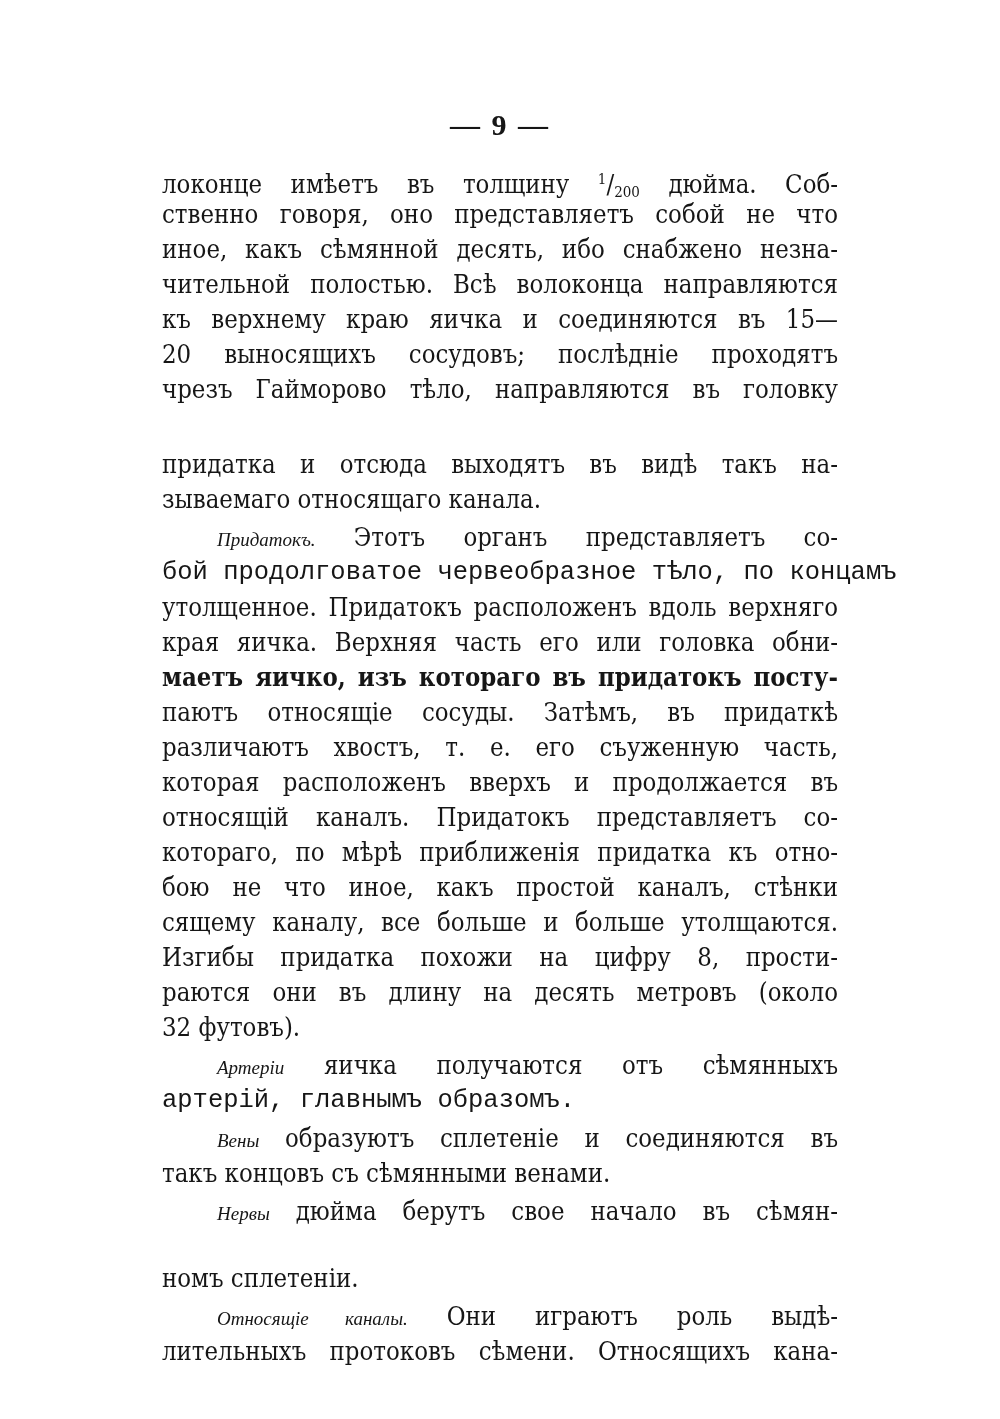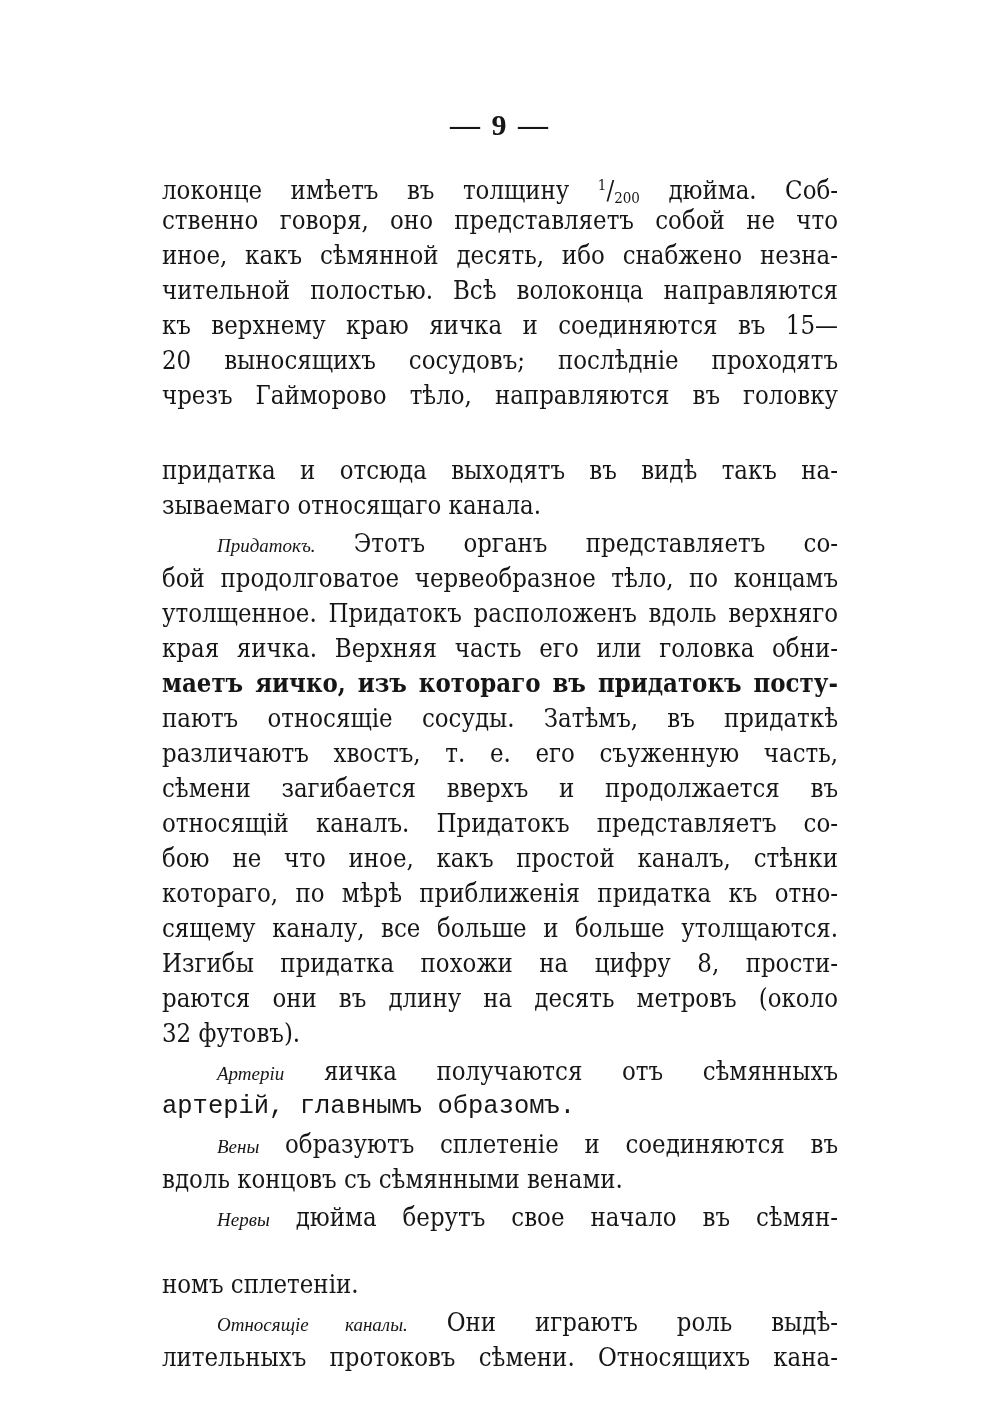--- a/index.html
+++ b/index.html
@@ -22,21 +22,21 @@
       width: 1000px;
       text-align: center;
       font-size: 30px;
       letter-spacing: 2px;
       font-family: "Liberation Serif", serif;
       font-weight: bold;
     }
     .text-block {
       position: absolute;
       left: 162px;
-      top: 168px;
+      top: 162px;
       width: 676px;
     }
     .line {
       display: block;
       height: 35px;
       line-height: 35px;
       font-size: 25.5px;
       white-space: nowrap;
       text-align: justify;
       text-align-last: justify;
@@ -79,42 +79,42 @@
   <span class="line" style="width: 676px;">иное, какъ сѣмянной десять, ибо снабжено незна-</span>
   <span class="line" style="width: 676px;">чительной полостью. Всѣ волоконца направляются</span>
   <span class="line" style="width: 676px;">къ верхнему краю яичка и соединяются въ 15—</span>
   <span class="line" style="width: 676px;">20 выносящихъ сосудовъ; послѣдніе проходятъ</span>
   <span class="line" style="width: 676px;">чрезъ Гайморово тѣло, направляются въ головку</span>
   <span class="line" style="width: 676px; margin-top: 40px;">придатка и отсюда выходятъ въ видѣ такъ на-</span>
   <span class="line last" style="width: 676px;">зываемаго относящаго канала.</span>
   <div class="gap"></div>
 
   <span class="line indent" style="width: 621px;"><span class="it">Придатокъ.</span><span> Этотъ органъ представляетъ со-</span></span>
-  <span class="line" style="width: 676px;">бой продолговатое червеобразное тѣло, по концамъ</span>
+  <span class="line" style="width: 676px; font-family: Liberation Mono, monospace;">бой продолговатое червеобразное тѣло, по концамъ</span>
   <span class="line" style="width: 676px;">утолщенное. Придатокъ расположенъ вдоль верхняго</span>
   <span class="line" style="width: 676px;">края яичка. Верхняя часть его или головка обни-</span>
   <span class="line" style="width: 676px; font-weight: bold;">маетъ яичко, изъ котораго въ придатокъ посту-</span>
   <span class="line" style="width: 676px;">паютъ относящіе сосуды. Затѣмъ, въ придаткѣ</span>
   <span class="line" style="width: 676px;">различаютъ хвостъ, т. е. его съуженную часть,</span>
-  <span class="line" style="width: 676px;">сѣмени загибается вверхъ и продолжается въ</span>
+  <span class="line" style="width: 676px;">которая расположенъ вверхъ и продолжается въ</span>
   <span class="line" style="width: 676px;">относящій каналъ. Придатокъ представляетъ со-</span>
+  <span class="line" style="width: 676px;">котораго, по мѣрѣ приближенія придатка къ отно-</span>
   <span class="line" style="width: 676px;">бою не что иное, какъ простой каналъ, стѣнки</span>
-  <span class="line" style="width: 676px;">котораго, по мѣрѣ приближенія придатка къ отно-</span>
   <span class="line" style="width: 676px;">сящему каналу, все больше и больше утолщаются.</span>
   <span class="line" style="width: 676px;">Изгибы придатка похожи на цифру 8, прости-</span>
   <span class="line" style="width: 676px;">раются они въ длину на десять метровъ (около</span>
   <span class="line last" style="width: 676px;">32 футовъ).</span>
   <div class="gap"></div>
 
   <span class="line indent" style="width: 621px;"><span class="it">Артеріи</span><span> яичка получаются отъ сѣмянныхъ</span></span>
   <span class="line last" style="width: 676px; font-family: Liberation Mono, monospace;">артерій, главнымъ образомъ.</span>
   <div class="gap"></div>
 
   <span class="line indent" style="width: 621px;"><span class="it">Вены</span><span> образуютъ сплетеніе и соединяются въ</span></span>
-  <span class="line last" style="width: 676px;">вдоль концовъ съ сѣмянными венами.</span>
+  <span class="line last" style="width: 676px;">такъ концовъ съ сѣмянными венами.</span>
   <div class="gap"></div>
 
   <span class="line indent" style="width: 621px;"><span class="it">Нервы</span><span> дюйма берутъ свое начало въ сѣмян-</span></span>
   <span class="line last" style="width: 676px; margin-top: 32px;">номъ сплетеніи.</span>
   <div class="gap"></div>
 
   <span class="line indent" style="width: 621px;"><span class="it">Относящіе каналы.</span><span> Они играютъ роль выдѣ-</span></span>
   <span class="line" style="width: 676px;">лительныхъ протоковъ сѣмени. Относящихъ кана-</span>
 </div>
 

